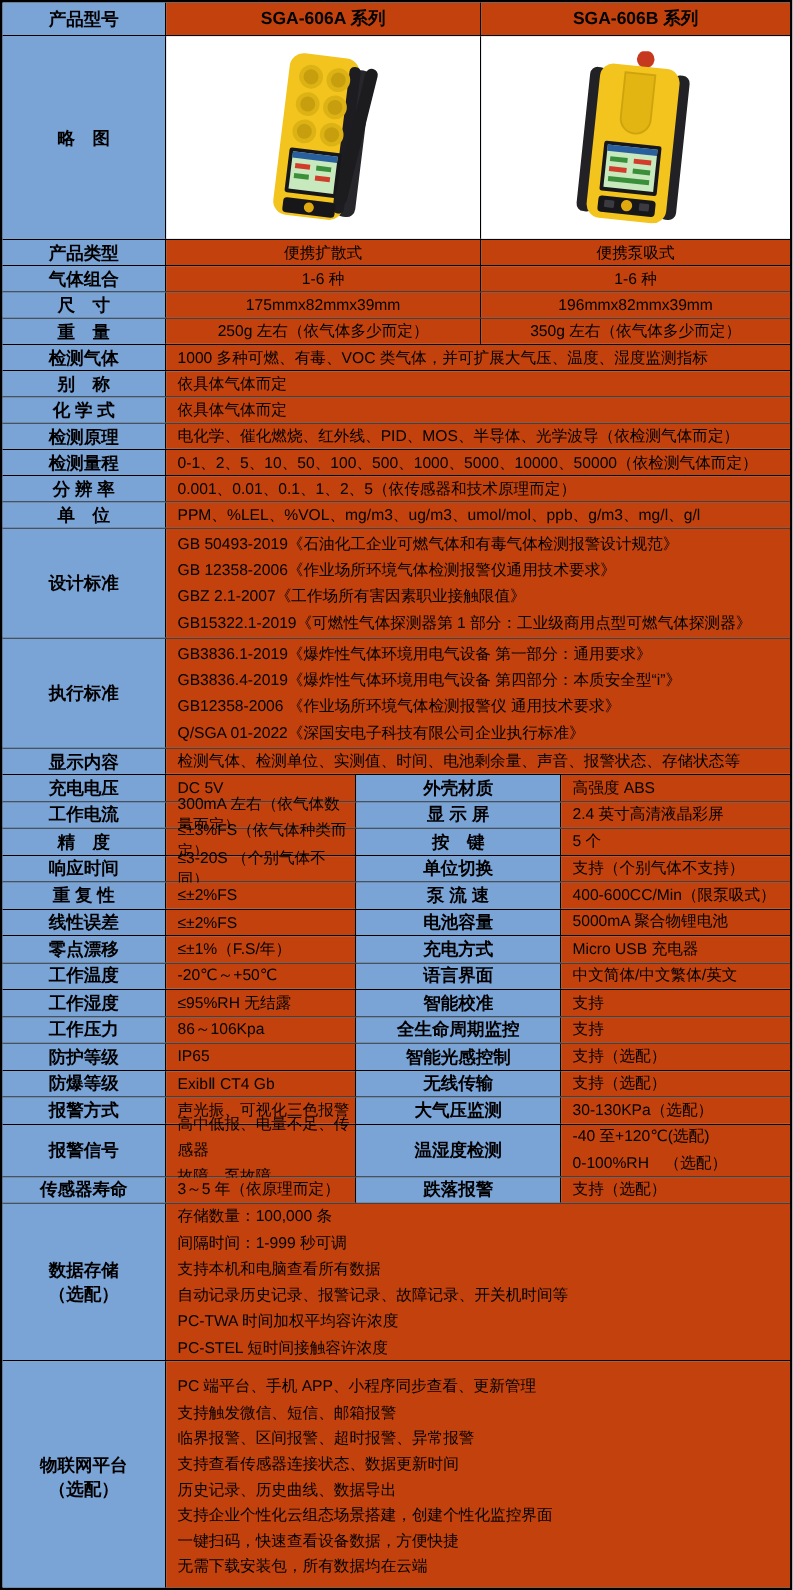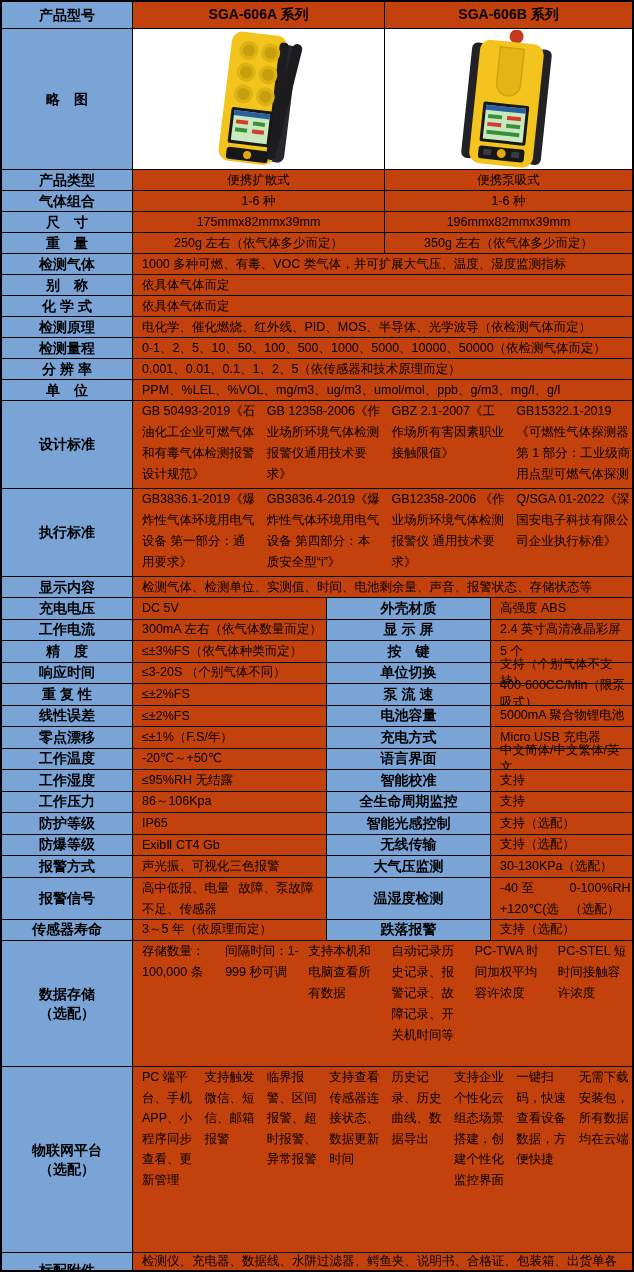--- a/index.html
+++ b/index.html
@@ -19,34 +19,34 @@
   .cell:last-child { border-right:none; }
   .lab {
     background:#7aa3d6;
     font-weight:bold; font-size:14px;
     justify-content:center; text-align:center;
     flex-direction:column; line-height:1.35;
   }
   .val { background:#c2410c; font-size:12.5px; }
   .val-center { justify-content:center; text-align:center; }
   .val-left { justify-content:flex-start; padding-left:9px; padding-right:4px; text-align:left; }
-  .lines { flex-direction:row; align-items:flex-start; justify-content:center; }
+  .lines { flex-direction:column; align-items:flex-start; justify-content:center; }
   .lines > div { padding-left:9px; line-height:21px; width:100%; }
   .lines-tight > div { line-height:20.6px; }
   
   .c-label  { width:131px; }
   .c-a      { width:252px; }
   .c-b      { flex:1; }
   .c-full   { flex:1; }
-  .q2 { width:194px; }
+  .q2 { width:152px; }
   .q3 { width:164px; }
   .q4 { flex:1; }
   
   .h-head  { height:27px; }
-  .h-sketch{ height:141px; }
+  .h-sketch{ height:163px; }
   .h-std   { height:21px; }
   .h-std2  { height:21.5px;justify-content:space-between; }
   .h-4line { height:88px; }
   .h-2line { height:42px; }
   .h-store { height:126px; }
   .h-iot   { height:186px; }
   .h-acc   { flex:1; }
   .head-val { font-weight:bold; font-size:14px; }
   .photo { background:#ffffff; justify-content:center; align-items:center; }
   .photo svg { display:block; }

